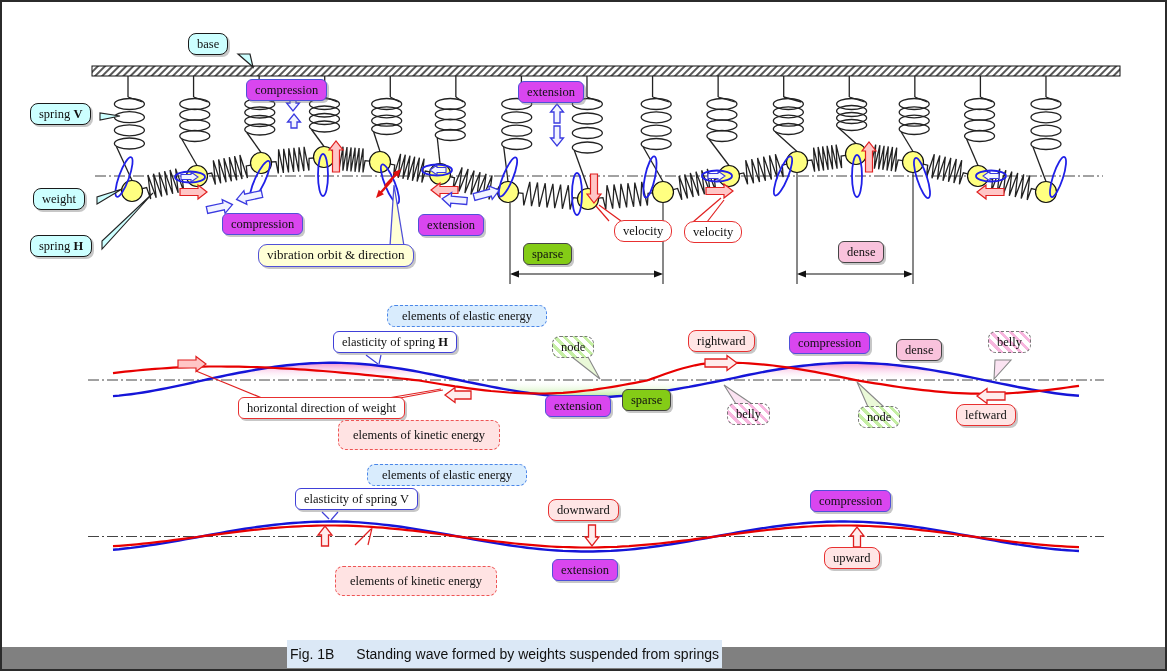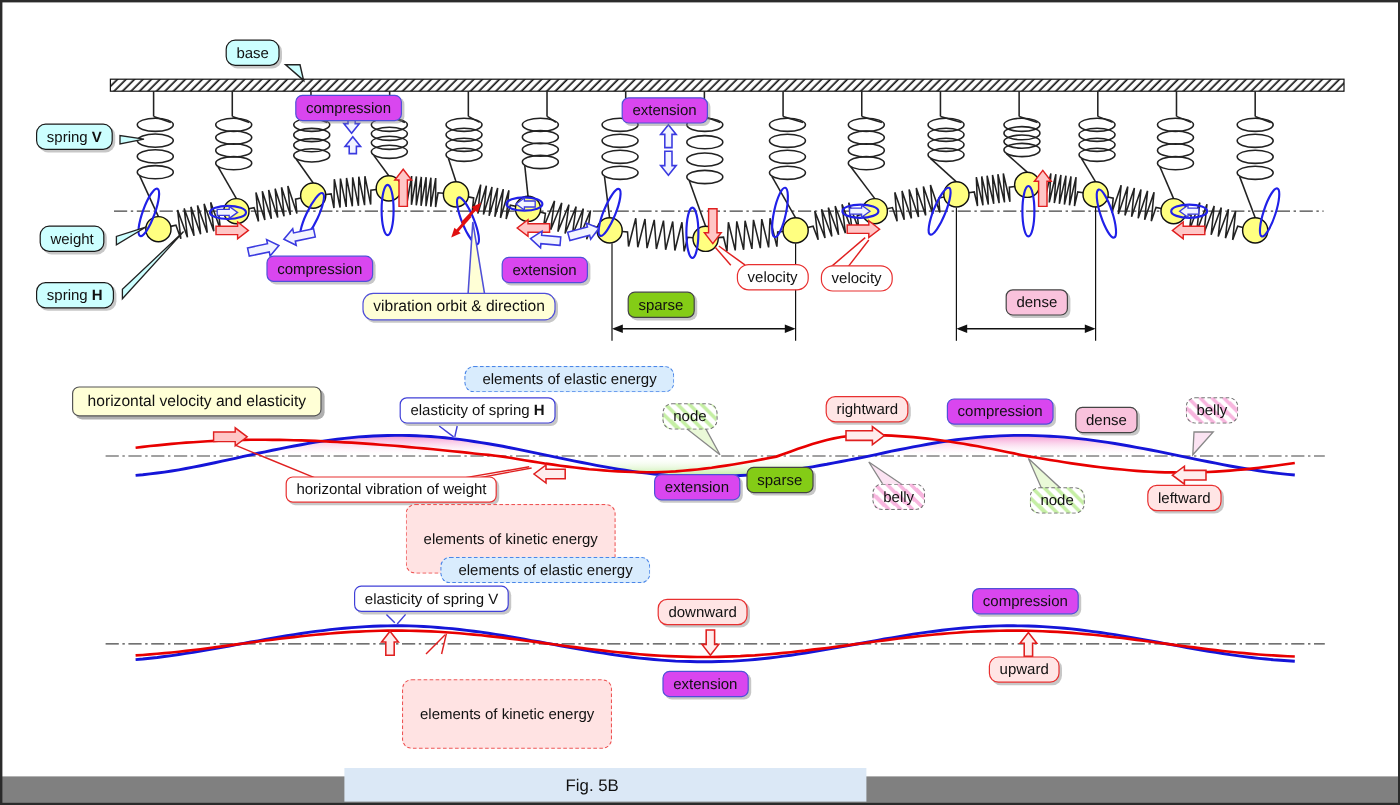--- a/index.html
+++ b/index.html
@@ -4,30 +4,30 @@
 <style>
   html,body{margin:0;padding:0;background:#d8d8d8;font-family:"Liberation Sans",sans-serif;}
   .stage{position:relative;width:1167px;height:671px;background:#fff;overflow:hidden;}
   .frame{position:absolute;left:0;top:0;right:0;bottom:0;border:2px solid #2b2b2b;pointer-events:none;z-index:60;}
   #gfx{position:absolute;left:0;top:0;z-index:5;}
   .bar{position:absolute;left:0;top:647px;width:1167px;height:24px;background:#808080;z-index:6;}
   .caption{position:absolute;left:287px;top:640px;width:435px;height:28px;background:#dbe8f6;display:flex;align-items:center;justify-content:center;font-size:14px;color:#111;z-index:20;}
   .caption .pfx{margin-right:22px;}
   .box{position:absolute;z-index:10;font-size:12.5px;color:#111;border:1.3px solid #222;border-radius:6px;
        padding:2px 8px;white-space:nowrap;background:#fff;line-height:1.3;
-       box-shadow:2px 2px 0 rgba(130,130,130,.45);}
+       box-shadow:2px 2px 0 rgba(130,130,130,.45);font-family:Liberation Serif, serif;}
   .cyan{background:#ccffff;border-color:#1a1a1a;border-radius:8px;}
   .lav{background:#d946ef;border-color:#5050d8;}
-  .yelb{background:#ffffd6;border-color:#5050d8;border-radius:9px;font-size:13px;margin-left:44px;}
+  .yelb{background:#ffffd6;border-color:#5050d8;border-radius:9px;font-size:13px;}
   .vel{background:#fff;border-color:#e83030;border-radius:10px;box-shadow:none;margin-left:12px;}
   .grnd{background:#84cc16;border-color:#444;text-align:right;}
   .pnkd{background:#f9c2dc;border-color:#444;margin-left:12px;}
   .yel{background:#ffffd6;border-color:#555;font-size:13px;padding:3px 12px;box-shadow:2.5px 2.5px 0 rgba(110,110,110,.55);}
   .bdash{background:#d9ecfd;border:1.4px dashed #4a86e8;border-radius:8px;box-shadow:none;padding:2px 14px;}
-  .rdash{background:#ffe3e3;border:1.4px dashed #ee5555;border-radius:8px;box-shadow:none;padding:20px 14px;}
+  .rdash{background:#ffe3e3;border:1.4px dashed #ee5555;border-radius:8px;box-shadow:none;padding:6px 14px;}
   .wb{background:#fff;border-color:#4040d8;}
   .wr{background:#fff;border-color:#e83030;}
   .hg{background:repeating-linear-gradient(45deg,rgba(150,225,90,.55) 0 3px,rgba(255,255,255,0) 3px 7px),#fff;border:1.3px dashed #777;border-radius:8px;box-shadow:none;}
   .hp{background:repeating-linear-gradient(45deg,rgba(240,110,190,.5) 0 3px,rgba(255,255,255,0) 3px 7px),#fff;border:1.3px dashed #777;border-radius:8px;box-shadow:none;}
   .redbox{background:#ffe5e5;border-color:#e83030;border-radius:8px;}
   .zhi{z-index:12;}
   b{font-weight:bold;}
 </style>
 </head>
 <body>
@@ -349,42 +349,42 @@
   <div class="box lav" style="left:246px;top:79px"><span>compression</span></div>
   <div class="box lav" style="left:518px;top:81px"><span>extension</span></div>
   <div class="box lav" style="left:222px;top:213px"><span>compression</span></div>
   <div class="box lav" style="left:418px;top:214px"><span>extension</span></div>
   <div class="box yelb" style="left:258px;top:244px"><span>vibration orbit &amp; direction</span></div>
   <div class="box vel" style="left:602px;top:220px"><span>velocity</span></div>
   <div class="box vel" style="left:672px;top:221px"><span>velocity</span></div>
   <div class="box grnd" style="left:523px;top:243px"><span>sparse</span></div>
   <div class="box pnkd" style="left:826px;top:241px"><span>dense</span></div>
 
-  <div class="box yel" style="left:60px;top:322px"><span>horizontal velocity and elasticity</span></div>
   <div class="box bdash" style="left:387px;top:305px"><span>elements of elastic energy</span></div>
   <div class="box wb" style="left:333px;top:331px"><span>elasticity of spring </span><b>H</b></div>
   <div class="box hg" style="left:552px;top:336px"><span>node</span></div>
   <div class="box redbox" style="left:688px;top:330px"><span>rightward</span></div>
   <div class="box lav zhi" style="left:789px;top:332px"><span>compression</span></div>
   <div class="box pnkd" style="left:884px;top:339px"><span>dense</span></div>
   <div class="box hp" style="left:988px;top:331px"><span>belly</span></div>
   <div class="box lav" style="left:545px;top:395px"><span>extension</span></div>
   <div class="box grnd zhi" style="left:622px;top:389px"><span>sparse</span></div>
   <div class="box hp" style="left:727px;top:403px"><span>belly</span></div>
-  <div class="box wr" style="left:238px;top:397px"><span>horizontal vibration of weight</span></div>
+  <div class="box wr" style="left:238px;top:397px"><span>horizontal direction of weight</span></div>
   <div class="box rdash" style="left:338px;top:420px"><span>elements of kinetic energy</span></div>
   <div class="box hg" style="left:858px;top:406px"><span>node</span></div>
   <div class="box redbox" style="left:956px;top:404px"><span>leftward</span></div>
 
   <div class="box bdash" style="left:367px;top:464px"><span>elements of elastic energy</span></div>
   <div class="box wb" style="left:295px;top:488px"><span>elasticity of spring V</span></div>
   <div class="box redbox" style="left:548px;top:499px"><span>downward</span></div>
   <div class="box lav" style="left:810px;top:490px"><span>compression</span></div>
   <div class="box lav" style="left:552px;top:559px"><span>extension</span></div>
   <div class="box rdash" style="left:335px;top:566px"><span>elements of kinetic energy</span></div>
   <div class="box redbox" style="left:824px;top:547px"><span>upward</span></div>
 
   <div class="bar"></div>
   <div class="caption">
-    <span class="pfx">Fig. 5B</span>
+    <span class="pfx">Fig. 1B</span>
+    <span>Standing wave formed by weights suspended from springs</span>
   </div>
   <div class="frame"></div>
 </div>
 
 </body></html>

